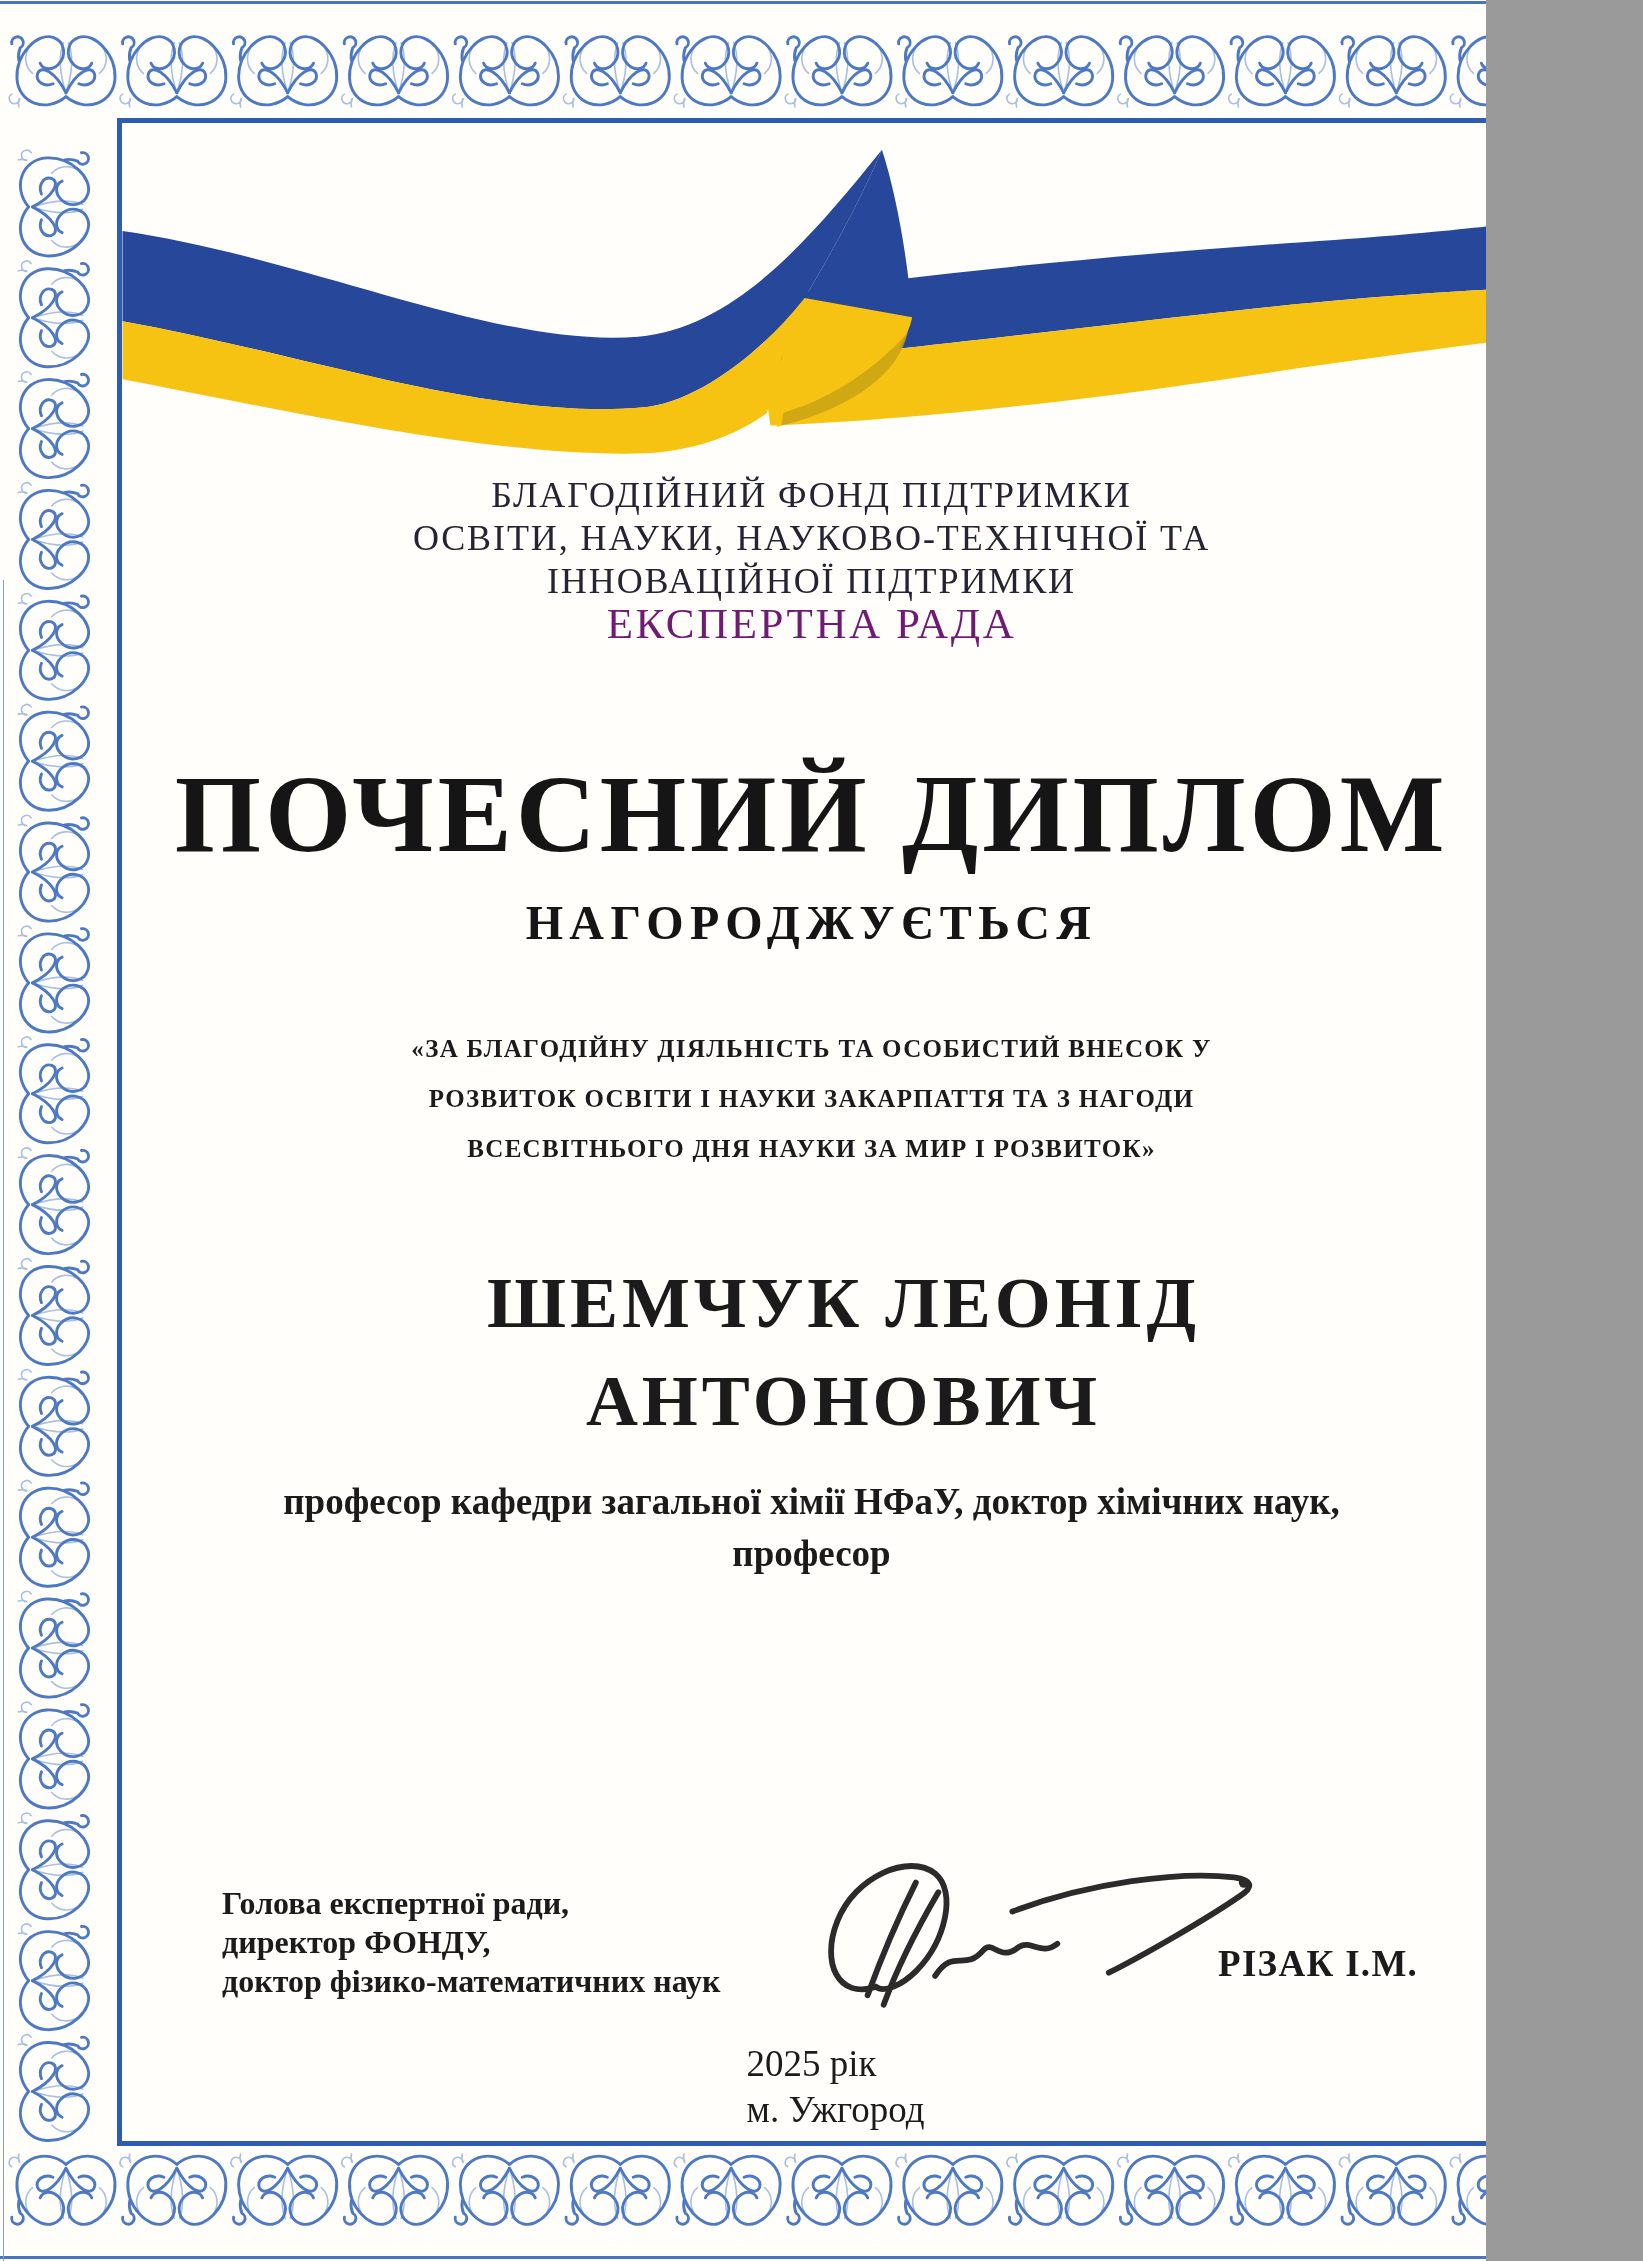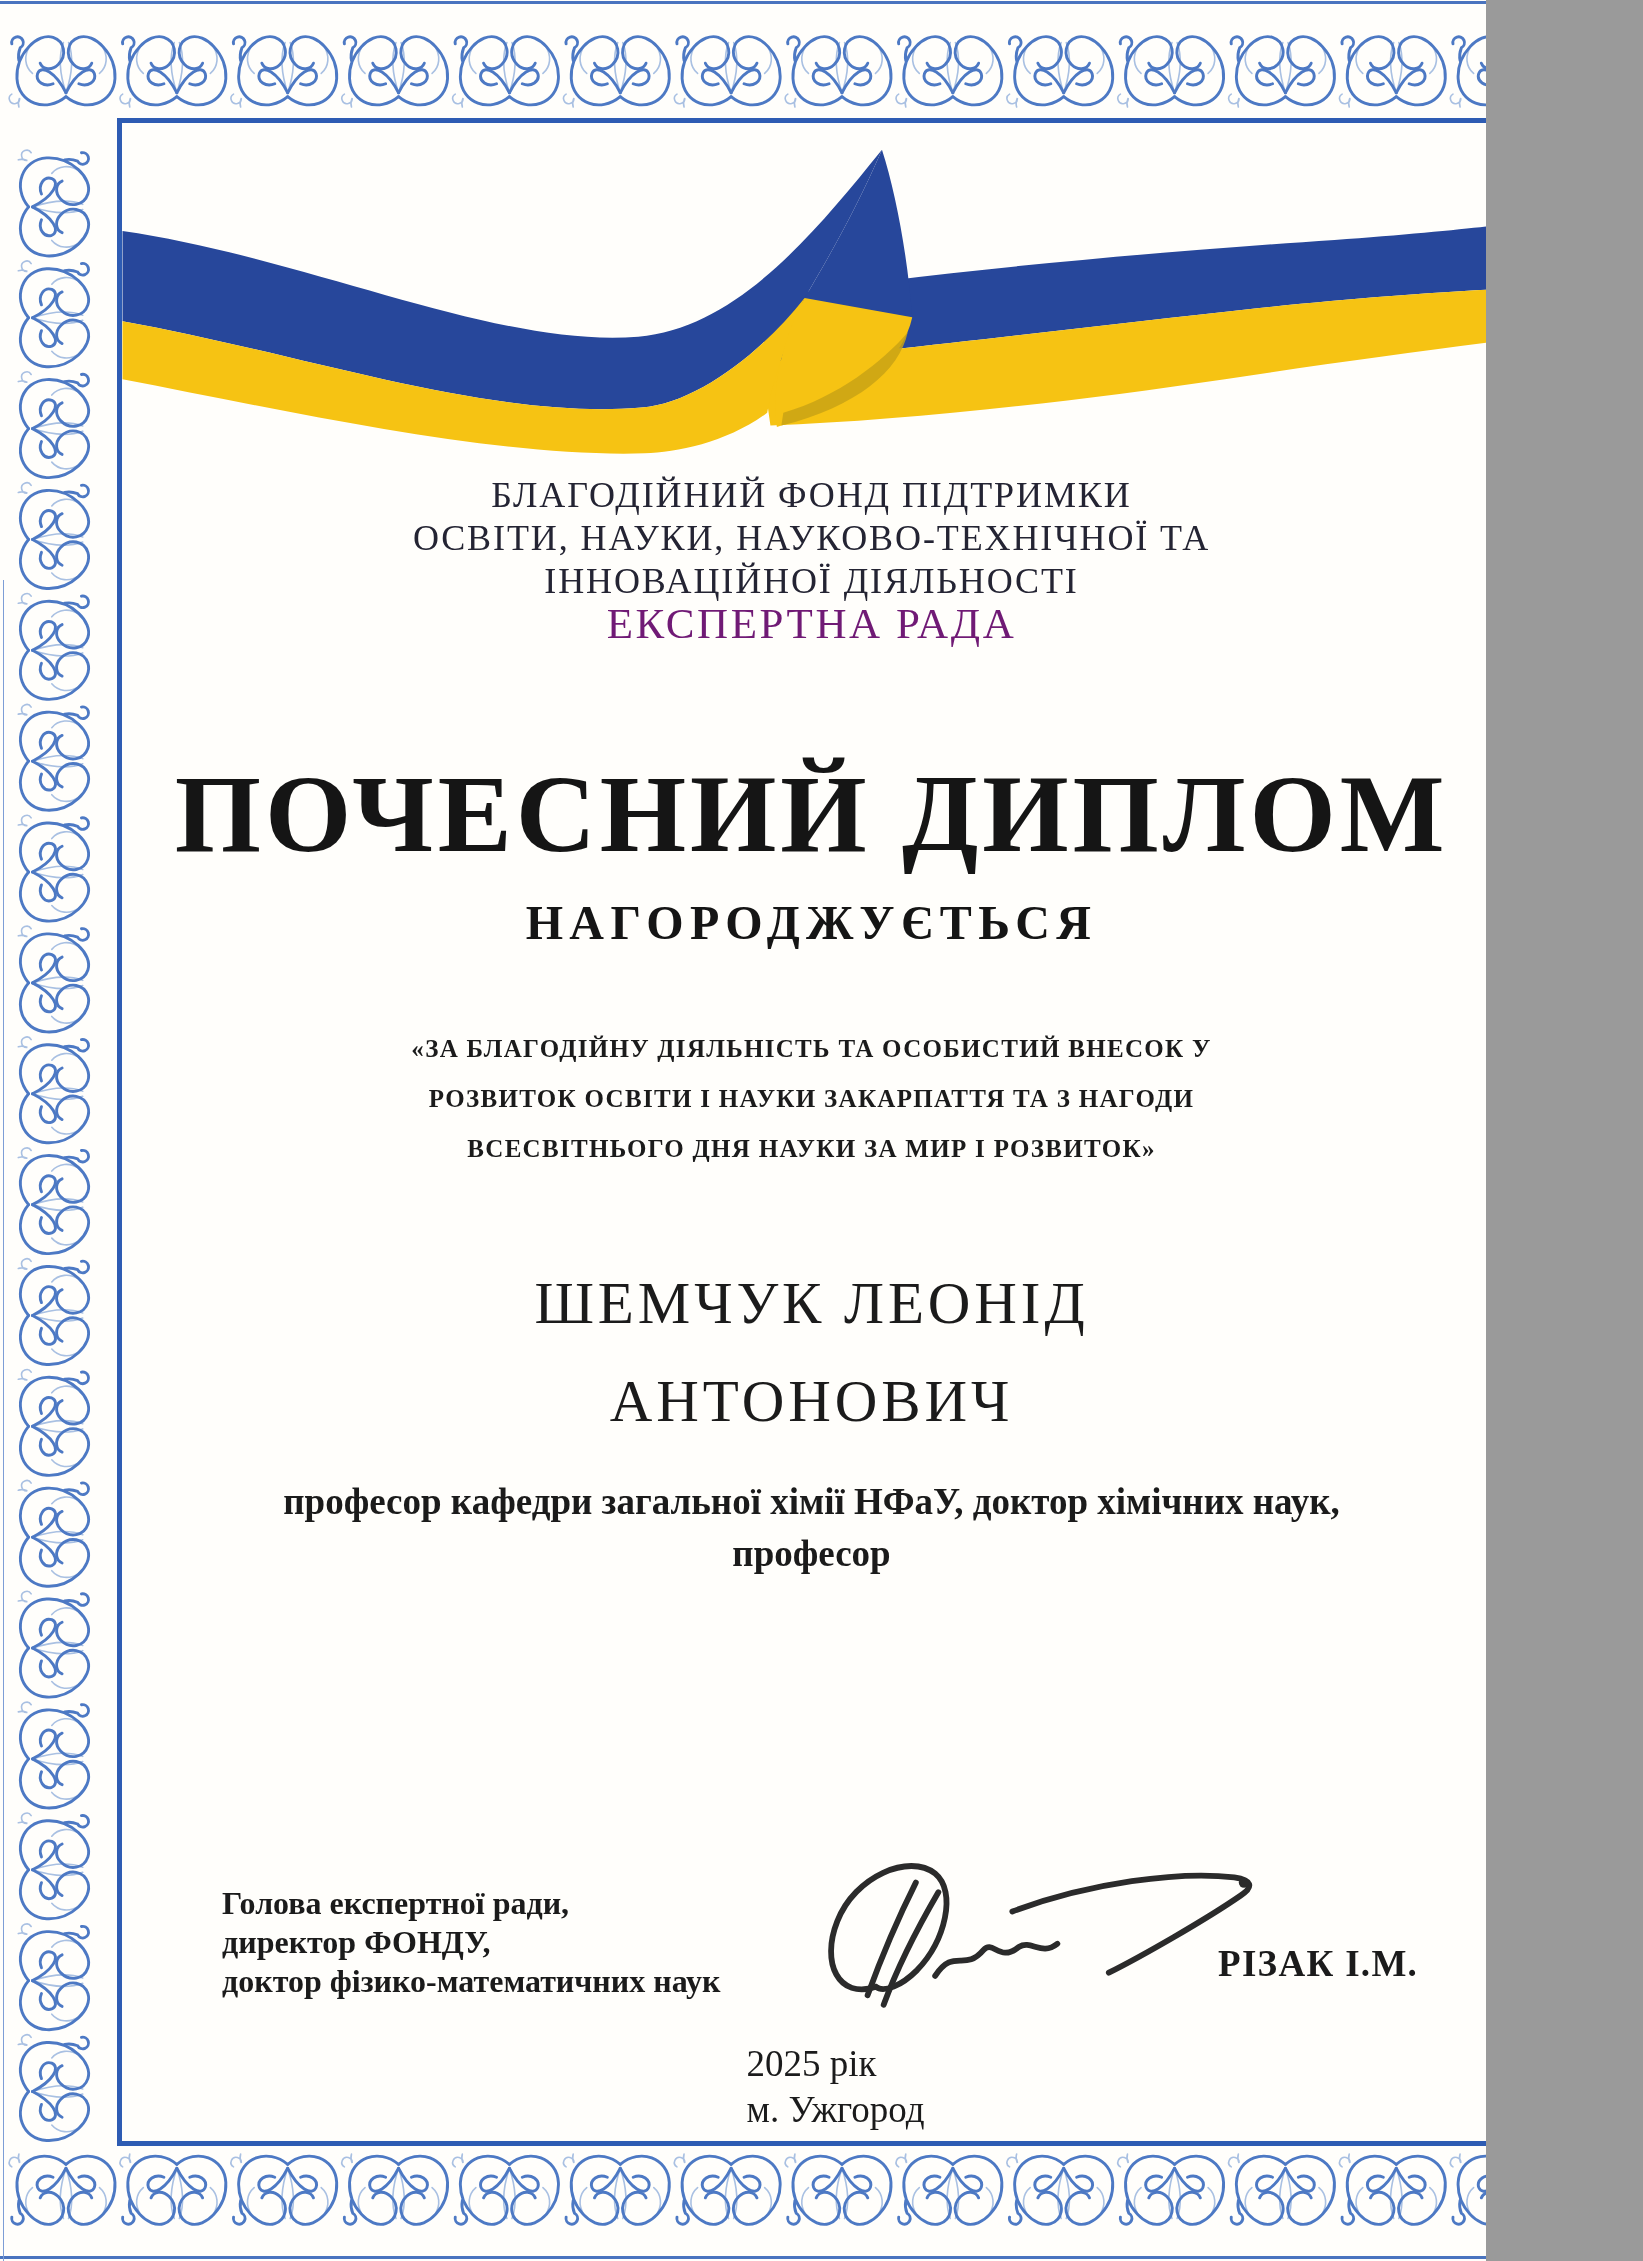--- a/index.html
+++ b/index.html
@@ -15,21 +15,21 @@
   .edge-top,.edge-bottom{position:absolute;left:0;width:1644px;height:2.6px;background:#4a74bf;z-index:1;}
   .edge-top{top:1.3px}.edge-bottom{top:2256px}
   .edge-left{position:absolute;left:2.6px;top:580px;width:1.9px;height:1681px;background:#7d9ed6;z-index:1;}
   .ribbon{position:absolute;left:0;top:0;width:1644px;height:516px;z-index:3;}
   .txt{position:absolute;left:117px;width:1389px;text-align:center;z-index:4;white-space:nowrap;}
   .org{top:474px;font-size:36px;line-height:43px;font-weight:400;letter-spacing:1.9px;color:#242433;}
   .council{top:599px;font-size:43px;letter-spacing:2.6px;color:#701a75;}
   .title{top:749px;font-size:111px;font-weight:700;letter-spacing:3.9px;line-height:129px;color:#151515;}
   .subtitle{top:895px;font-size:48px;font-weight:700;letter-spacing:6.4px;color:#151515;}
   .citation{top:1024px;font-size:25px;font-weight:700;line-height:50px;letter-spacing:1.3px;}
-  .name{top:1254px;font-size:59px;font-weight:400;line-height:98px;letter-spacing:3.9px;}
+  .name{top:1254px;font-size:72px;font-weight:700;line-height:98px;letter-spacing:3.9px;padding-left:32px;}
   .desc{top:1476px;font-size:37px;font-weight:700;line-height:52px;text-align:center;}
   .sign-labels{
     position:absolute;left:222px;top:1884px;z-index:4;text-align:left;
     font-size:32px;font-weight:700;line-height:39px;white-space:nowrap;
   }
   .signature{position:absolute;left:819px;top:1844px;width:451px;height:193px;z-index:4;}
   .sign-name{position:absolute;left:1218px;top:1942px;z-index:4;font-size:37px;font-weight:700;letter-spacing:1.3px;white-space:nowrap;}
   .year{top:2042px;font-size:37px;}
   .city{top:2088px;font-size:37px;padding-left:24px;}
 </style>
@@ -125,21 +125,21 @@
       C1285,400 1330,320 1368,232 Z"></path>
     <path fill="#f6c313" d="M1248,462 L1415,492 C1400,560 1330,625 1205,662
       C1195,600 1215,525 1248,462 Z"></path>
     <path fill="#c9a315" opacity="0.85" d="M1215,640 C1300,615 1370,560 1408,515
       C1395,575 1330,630 1212,660 Z"></path>
   </svg>
 
   <div class="txt org">
     <div>БЛАГОДІЙНИЙ ФОНД ПІДТРИМКИ</div>
     <div>ОСВІТИ, НАУКИ, НАУКОВО-ТЕХНІЧНОЇ ТА</div>
-    <div>ІННОВАЦІЙНОЇ ДІЯЛЬНОСТІ</div>
+    <div>ІННОВАЦІЙНОЇ ПІДТРИМКИ</div>
   </div>
   <div class="txt council">ЕКСПЕРТНА РАДА</div>
 
   <div class="txt title">ПОЧЕСНИЙ ДИПЛОМ</div>
   <div class="txt subtitle">НАГОРОДЖУЄТЬСЯ</div>
 
   <div class="txt citation">
     <div>«ЗА БЛАГОДІЙНУ ДІЯЛЬНІСТЬ ТА ОСОБИСТИЙ ВНЕСОК У</div>
     <div>РОЗВИТОК ОСВІТИ І НАУКИ ЗАКАРПАТТЯ ТА З НАГОДИ</div>
     <div>ВСЕСВІТНЬОГО ДНЯ НАУКИ ЗА МИР І РОЗВИТОК»</div>

